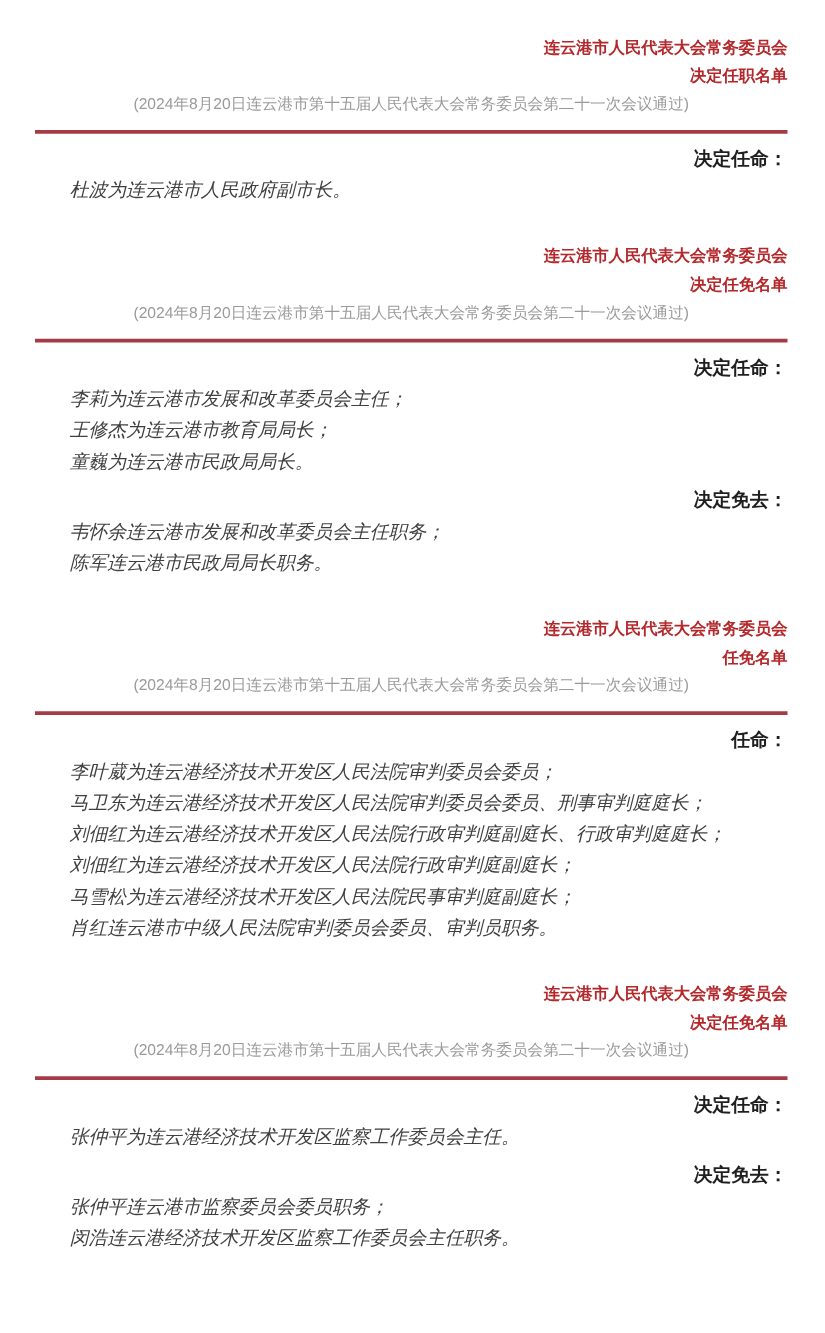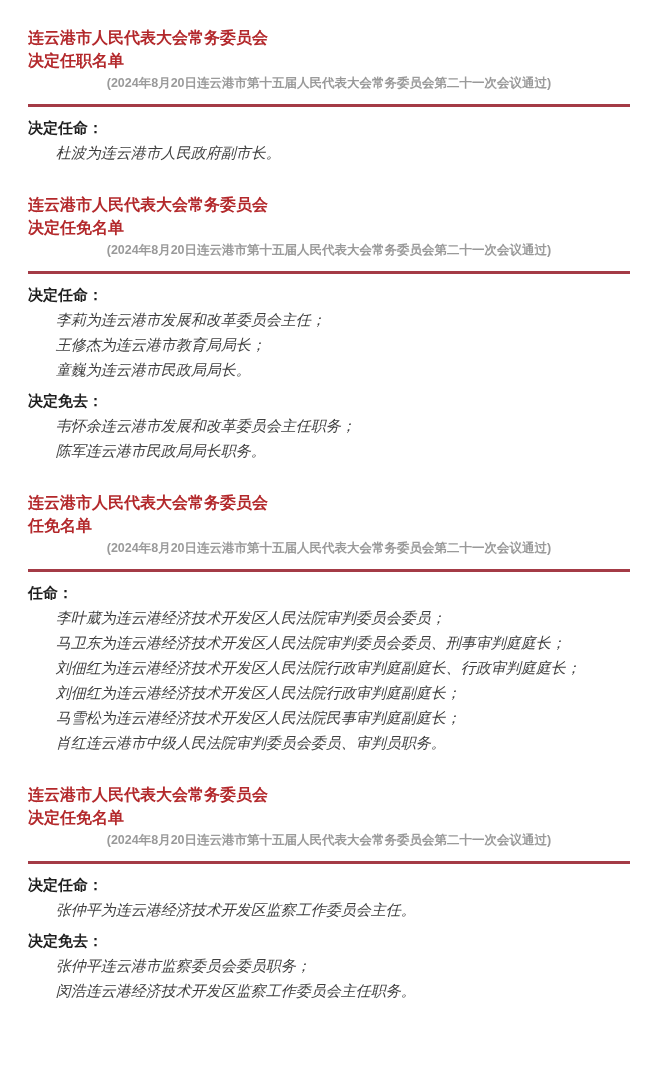--- a/index.html
+++ b/index.html
@@ -13,46 +13,47 @@
     min-height: 1066px;
     margin: 0 auto;
     box-sizing: border-box;
     padding: 26px 30px 18px 28px;
     background: var(--page-bg, #ffffff);
   }
   .notice { margin-bottom: 30px; }
   .notice:last-child { margin-bottom: 0; }
   .org, .doc {
     margin: 0;
-    text-align: left;
-    font-size: 16px;
+    text-align: right;
+    font-size: 13px;
     line-height: 23px;
     font-weight: bold;
     color: var(--title-red, #b3282b);
   }
   .note {
     margin: 1px 0 0 0;
     text-align: center;
     font-size: 12.5px;
     line-height: 21px;
     color: var(--note-gray, #9a9a9a);
-    font-weight: bold;
+    font-weight: normal;
   }
   .rule {
     border: none;
     height: 3px;
     margin: 10px 0 0 0;
     background: var(--rule-red, #a43b46);
   }
   .bh {
     margin: 11px 0 0 0;
     font-size: 15px;
     line-height: 20px;
     font-weight: bold;
     color: var(--heading-ink, #1f1f1f);
+    text-align: right;
   }
   .item {
     margin: 5px 0 0 0;
     font-size: 15px;
     line-height: 20px;
     color: var(--body-ink, #3f3f3f);
     text-indent: 1.85em;
     font-style: italic;
   }
 </style>

